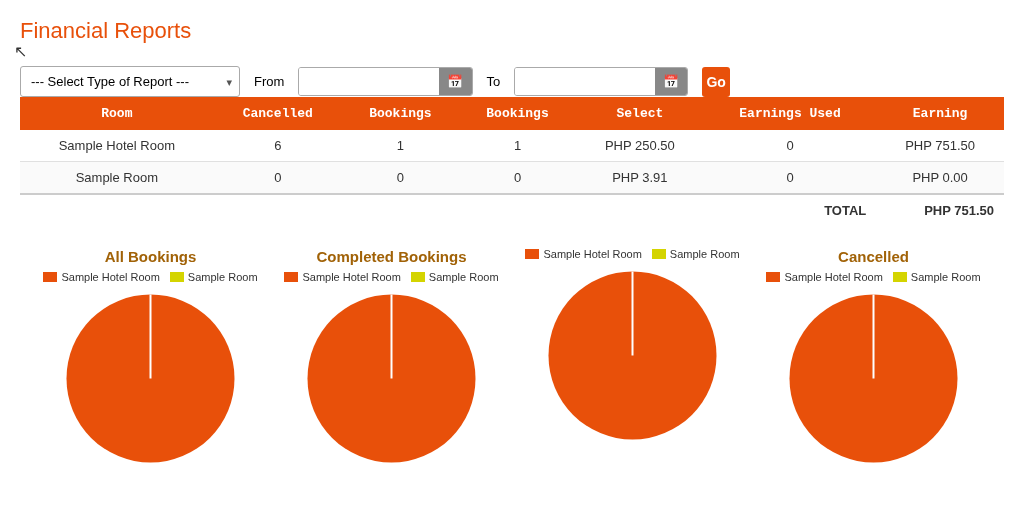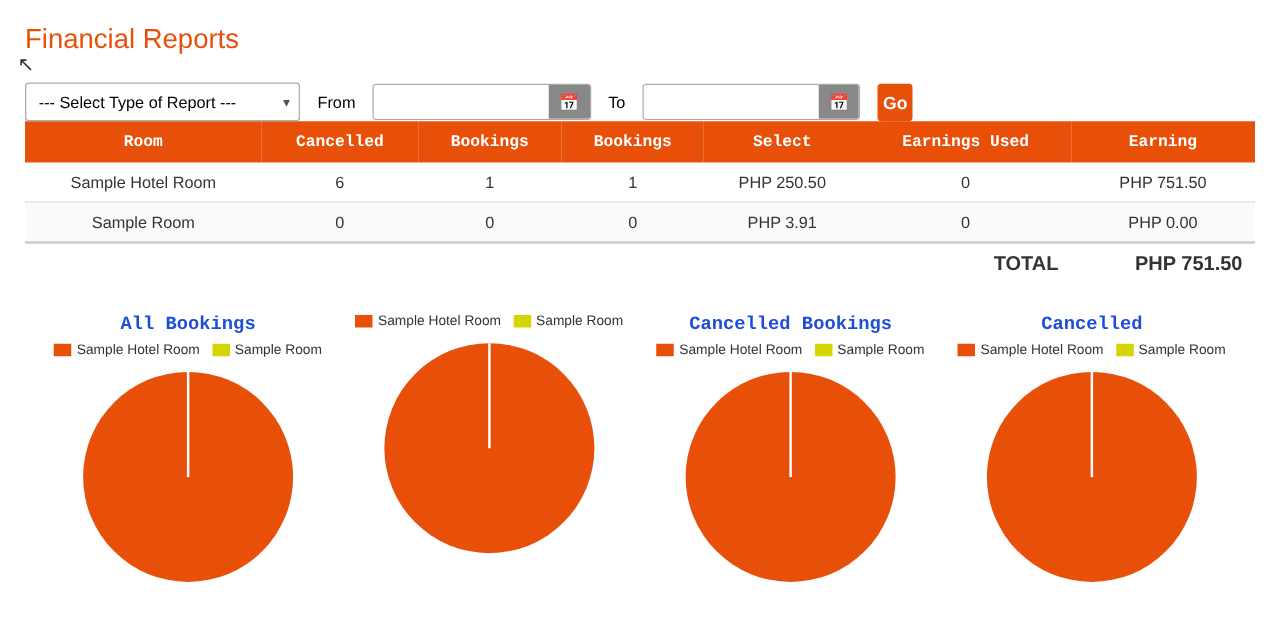--- a/index.html
+++ b/index.html
@@ -125,21 +125,21 @@
     }
 
     .report-table tfoot tr {
       border-top: 2px solid #ccc;
     }
 
     .report-table tfoot td {
       padding: 8px 10px;
       text-align: right;
       font-weight: bold;
-      font-size: 16px;
+      font-size: 13px;
     }
 
     .total-label {
       text-align: right;
       font-weight: bold;
     }
 
     
     .charts-section {
       display: flex;
@@ -151,23 +151,22 @@
     .chart-container {
       display: flex;
       flex-direction: column;
       align-items: center;
       width: 220px;
     }
 
     .chart-title {
       font-size: 15px;
       font-weight: bold;
-      color: #1d4ed8;
+      color: #a16207;
       margin-bottom: 6px;
-      font-family: Liberation Mono, monospace;
     }
 
     .chart-legend {
       display: flex;
       gap: 10px;
       margin-bottom: 8px;
       font-size: 11px;
       align-items: center;
     }
 
@@ -293,37 +292,37 @@
             <span class="legend-dot-yellow"></span>
             <span>Sample Room</span>
           </div>
         </div>
         <svg width="175" height="175" class="pie-chart" viewBox="0 0 175 175">
           <circle cx="87.5" cy="87.5" r="84" fill="#e8500a"></circle>
           <line x1="87.5" y1="87.5" x2="87.5" y2="3.5" stroke="#ffffff" stroke-width="2"></line>
         </svg>
       </div>
       <div class="chart-container">
+        <div class="chart-title">Completed Bookings</div>
         <div class="chart-legend">
           <div class="legend-item">
             <span class="legend-dot-orange"></span>
             <span>Sample Hotel Room</span>
           </div>
           <div class="legend-item">
             <span class="legend-dot-yellow"></span>
             <span>Sample Room</span>
           </div>
         </div>
         <svg width="175" height="175" class="pie-chart" viewBox="0 0 175 175">
           <circle cx="87.5" cy="87.5" r="84" fill="#e8500a"></circle>
           <line x1="87.5" y1="87.5" x2="87.5" y2="3.5" stroke="#ffffff" stroke-width="2"></line>
         </svg>
       </div>
       <div class="chart-container">
-        <div class="chart-title">Cancelled Bookings</div>
         <div class="chart-legend">
           <div class="legend-item">
             <span class="legend-dot-orange"></span>
             <span>Sample Hotel Room</span>
           </div>
           <div class="legend-item">
             <span class="legend-dot-yellow"></span>
             <span>Sample Room</span>
           </div>
         </div>

